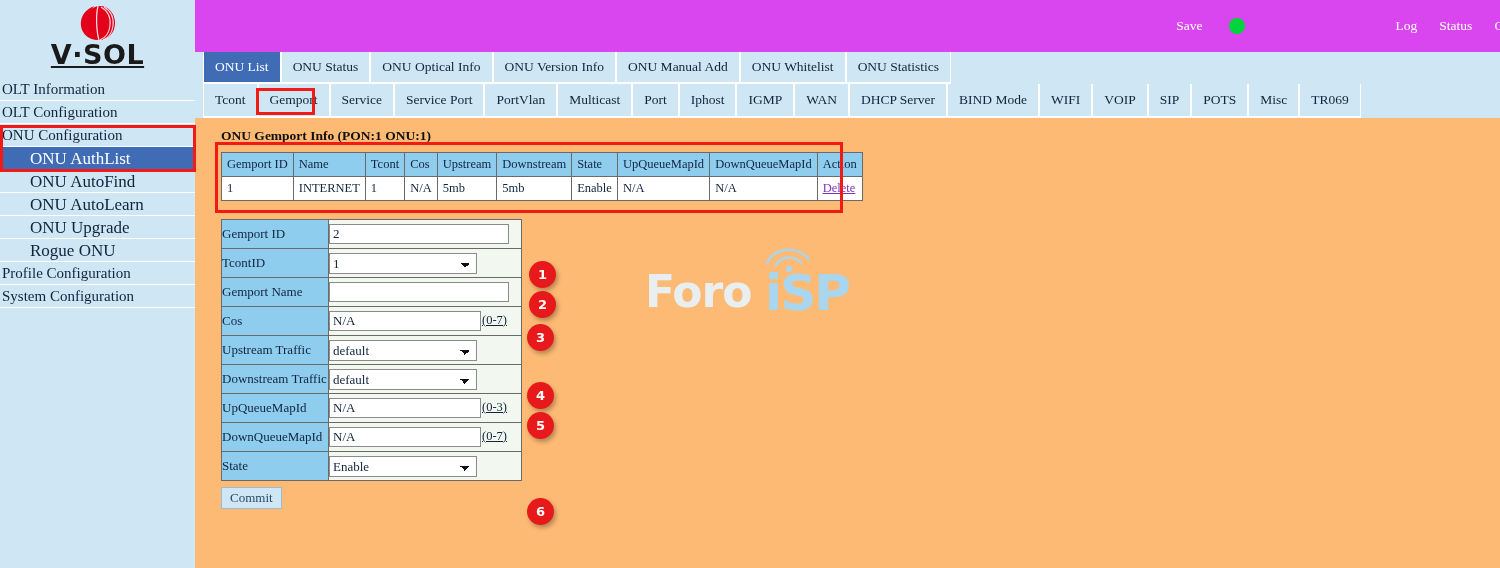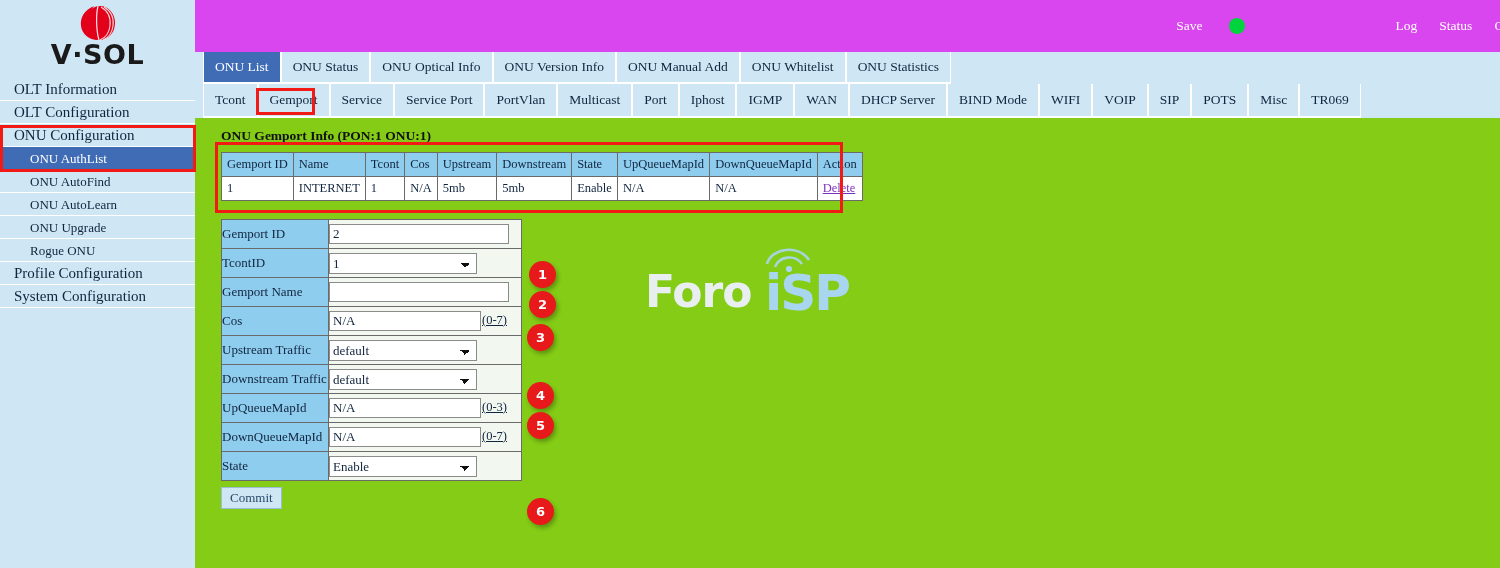--- a/index.html
+++ b/index.html
@@ -27,35 +27,36 @@
   }
   #logo-mark { width: 46px; height: 40px; display:block; }
   #logo-text {
     font-family: "DejaVu Sans", sans-serif;
     font-weight: 800;
     font-size: 27px;
     letter-spacing: 0.5px;
     color: #1a1a1a;
     line-height: 32px;
     margin-top: -3px;
+    text-decoration: underline;
   }
   .nav-item {
     height: 23px;
     line-height: 23px;
     font-size: 15px;
     color: #10243d;
     background: #cfe6f4;
     border-bottom: 1px solid #ffffff;
-    padding-left: 14px;
+    padding-left: 2px;
     white-space: nowrap;
     overflow: hidden;
   }
   .nav-item.sub {
     padding-left: 30px;
-    font-size: 13px;
+    font-size: 17px;
   }
   .nav-item.active {
     background: #3f6cb5;
     color: #ffffff;
     border-bottom: 1px solid #3f6cb5;
   }
 
   
   .redbox {
     position: absolute;
@@ -121,21 +122,21 @@
     background: #3f6cb5;
     color: #ffffff;
   }
   #tabrow2 .tab { border-bottom: 2px solid #ffffff; }
   #tabrow1 .tab { border-bottom: 2px solid #ffffff; }
 
   
   #content {
     position: absolute; left: 195px; top: 118px;
     width: 1305px; height: 450px;
-    background: #84cc16;
+    background: #fdba74;
     padding: 8px 0 0 22px;
   }
   .section-title {
     font-size: 13.5px;
     font-weight: bold;
     color: #111;
     margin: 2px 0 8px 4px;
   }
 
   

